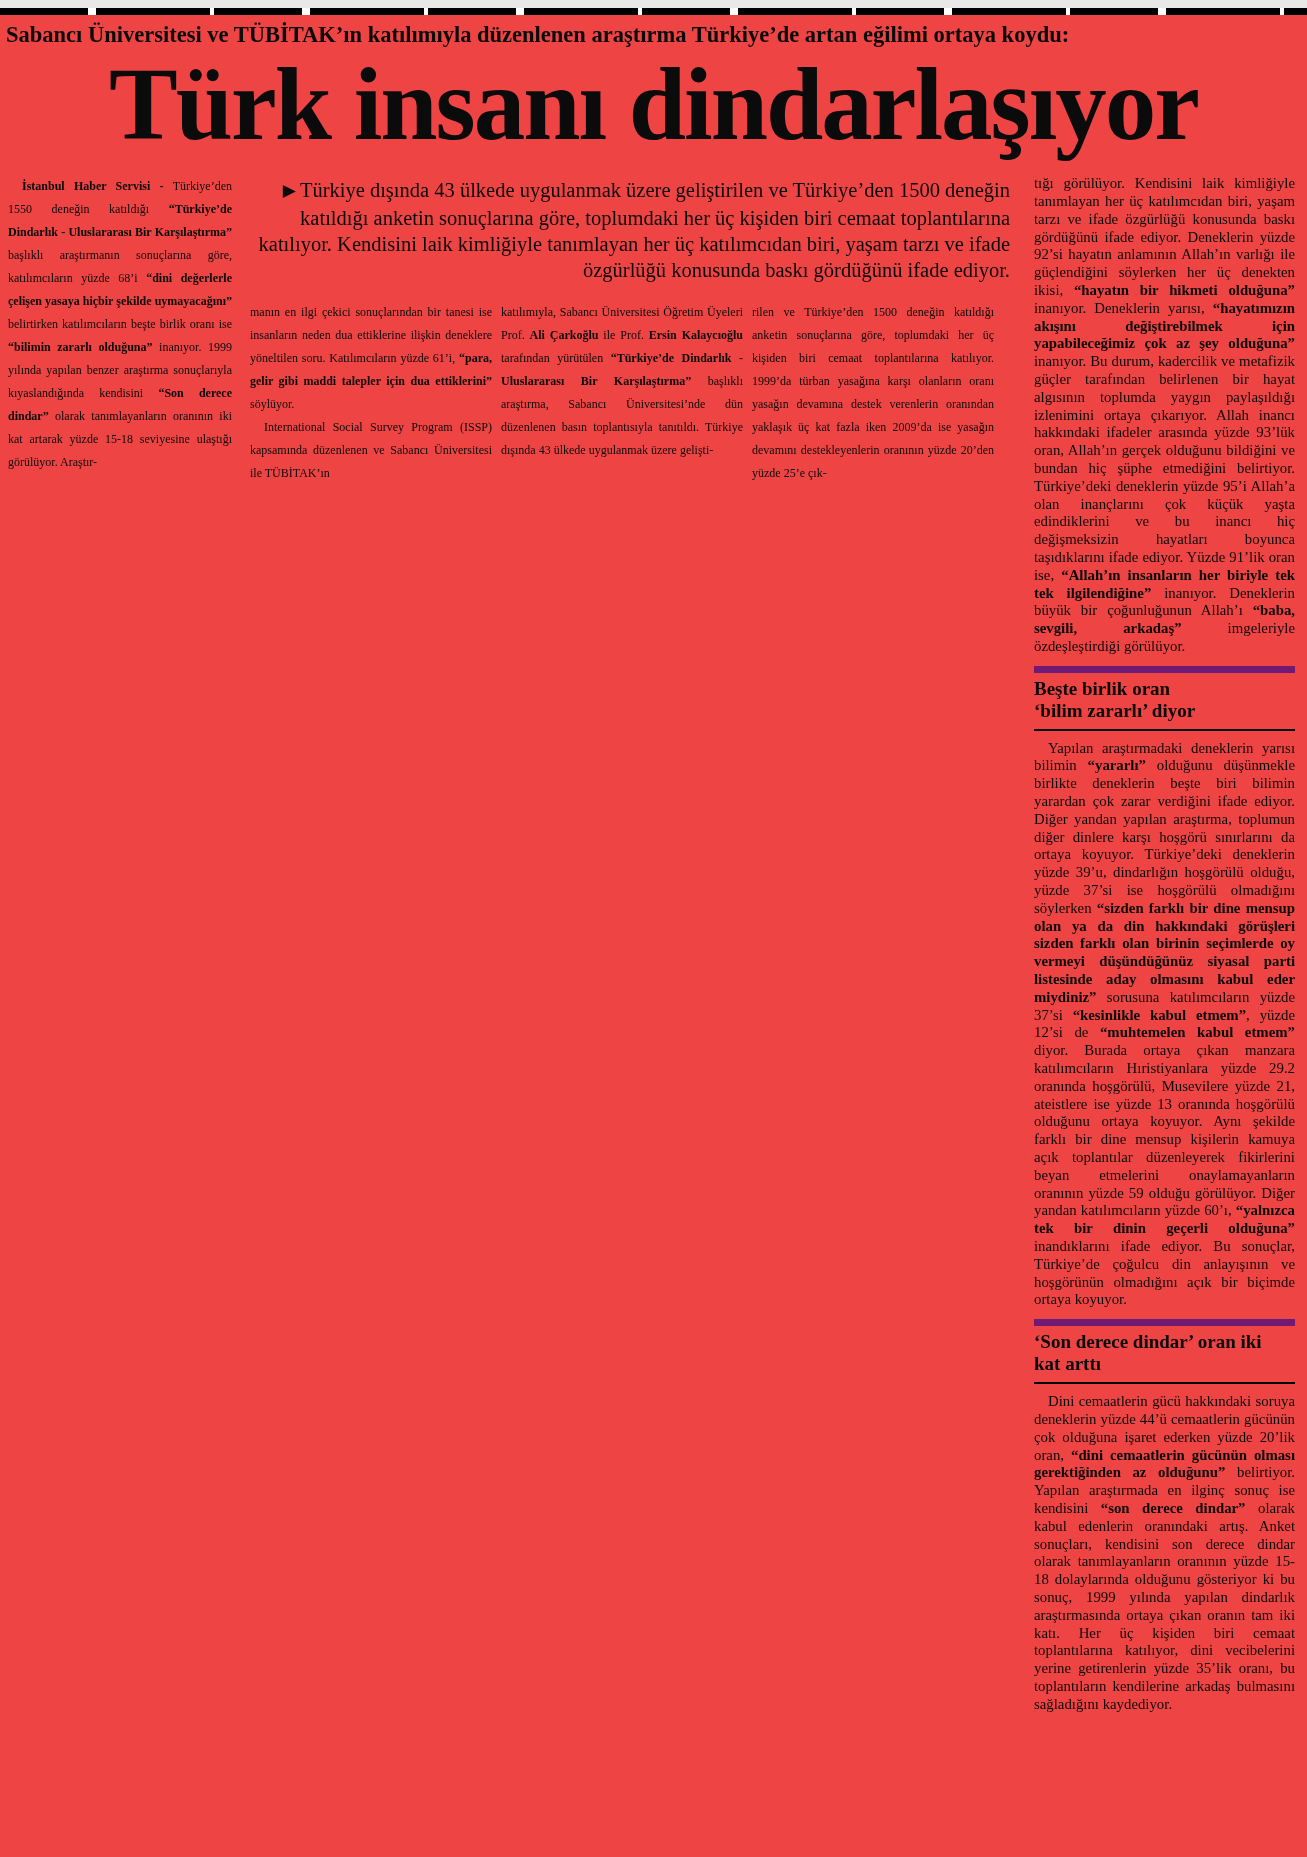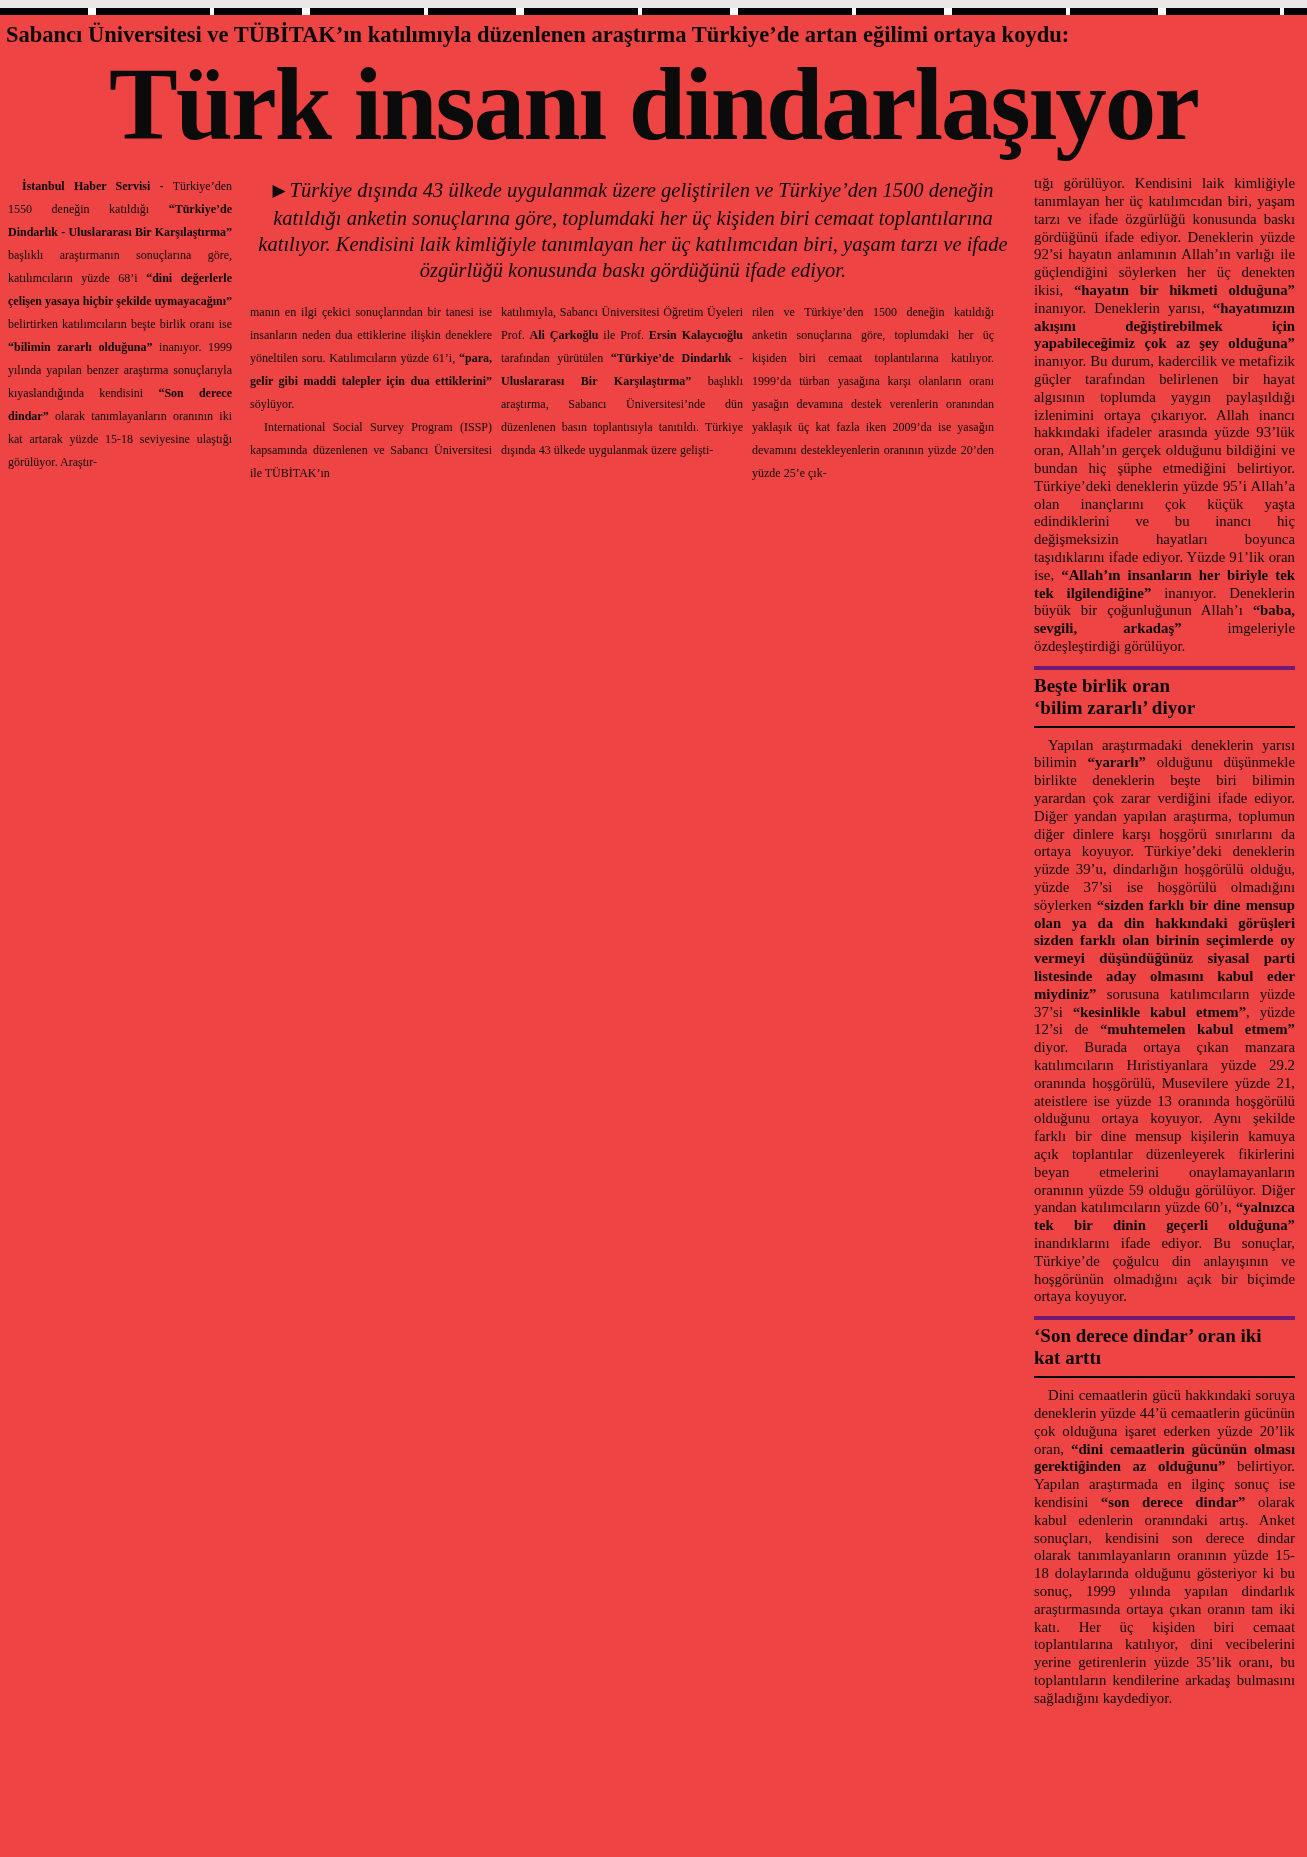--- a/index.html
+++ b/index.html
@@ -25,32 +25,31 @@
     display:flex;align-items:flex-start;
     padding:0 8px;margin-top:16px;gap:18px;
   }
   .col{text-align:justify;font-size:12px;line-height:23px;}
   .col p{margin:0;}
   .col p.ind{text-indent:14px;}
   b{font-weight:700;}
   .col1{width:224px;flex:0 0 auto;}
   .middle{width:766px;flex:0 0 auto;}
   .lead{
-    font-size:20.5px;line-height:26px;text-align:center;
+    font-size:20.5px;line-height:26px;text-align:right;
     margin:2px 6px 18px 6px;
-    font-style:italic;
   }
   .lead .arrow{font-size:17px;position:relative;top:-1px;padding-right:4px;}
   .midcols{display:flex;gap:9px;}
   .midcols .col{width:242px;}
   .col5{width:261px;flex:0 0 auto;font-size:14.8px;line-height:17.8px;}
   .subhead{
     font-size:19px;line-height:22px;font-weight:700;
     white-space:pre-line;text-align:left;
-    border-top:4px solid #701a75;border-bottom:2px solid #000;
+    border-top:7px solid #701a75;border-bottom:2px solid #000;
     padding:5px 0 7px 0;margin:10px 0 9px 0;
   }
 </style>
 </head>
 <body>
 
 <div class="page">
 
   <div class="top-strip"></div>
 

